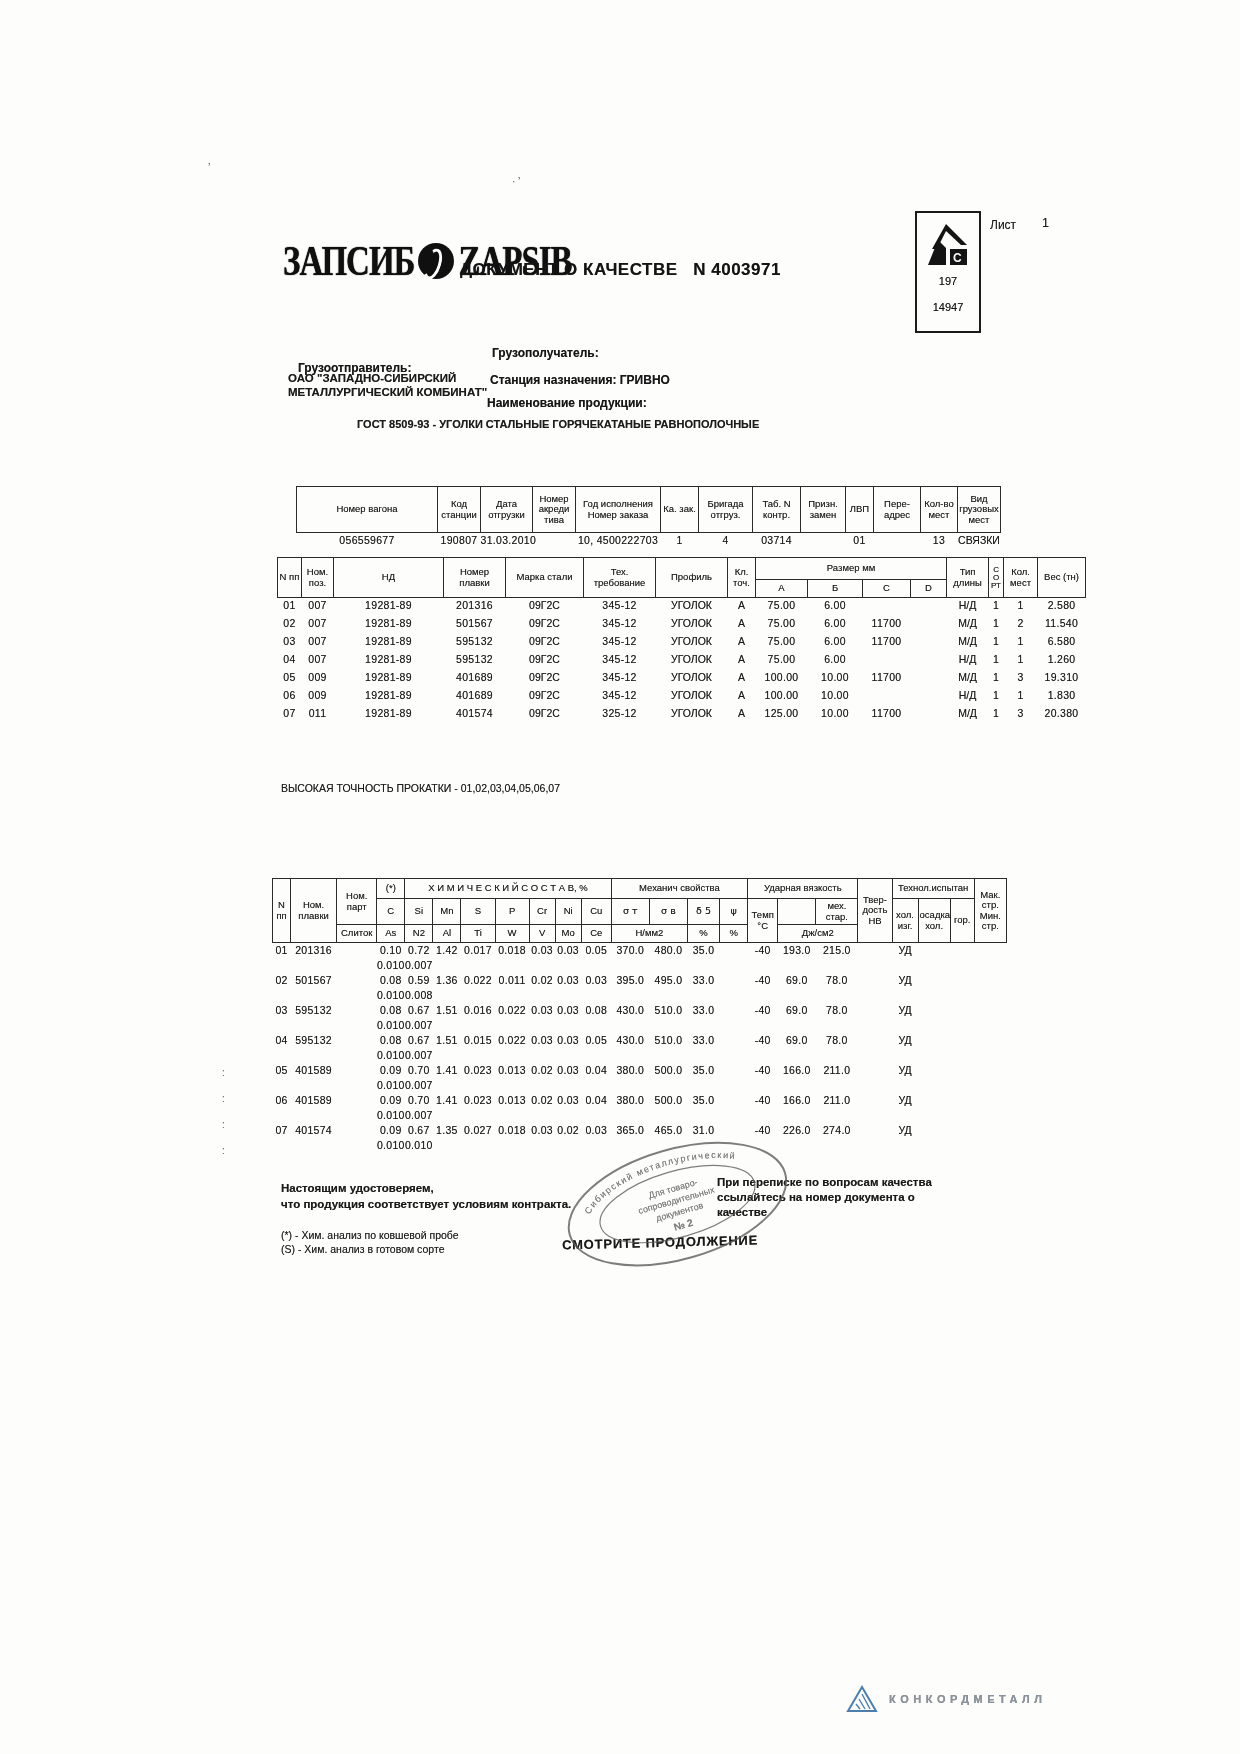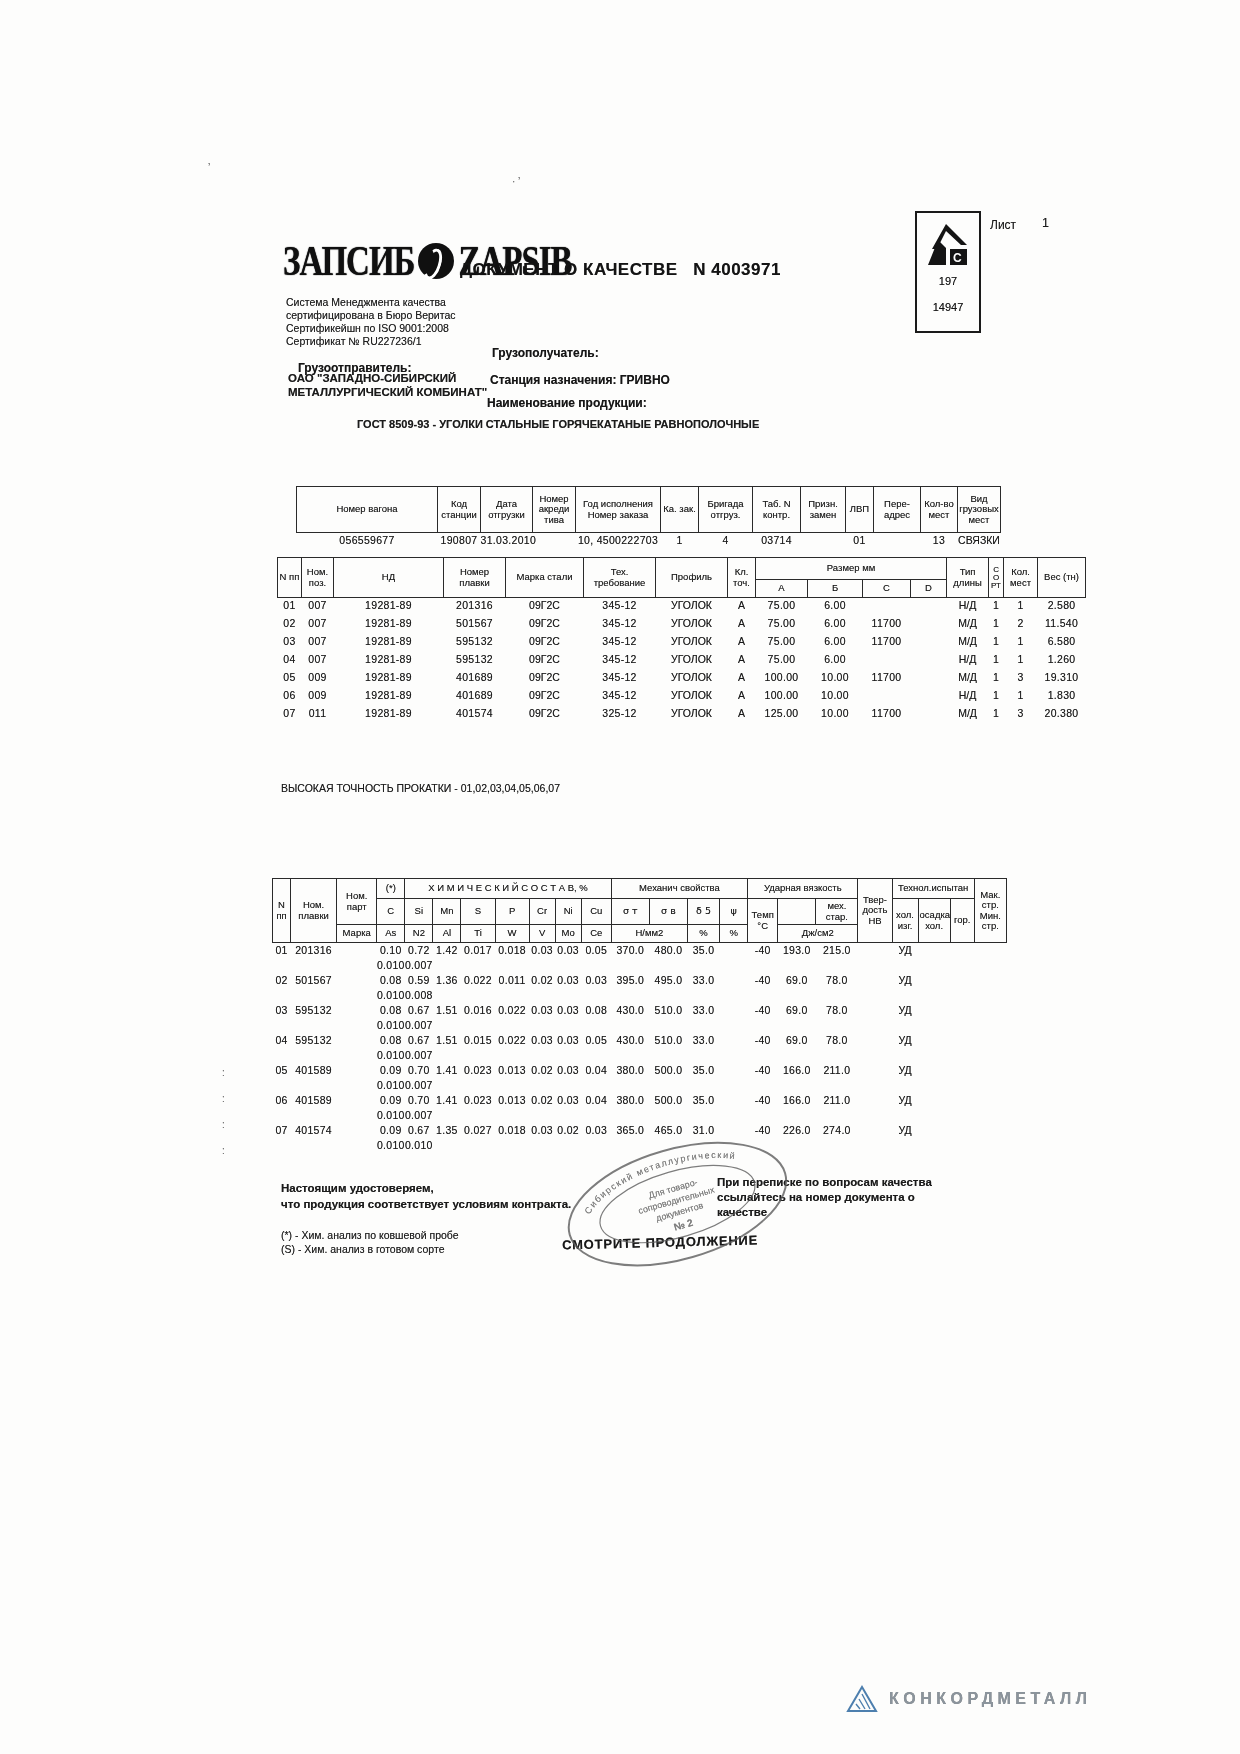--- a/index.html
+++ b/index.html
@@ -30,43 +30,37 @@
      border:1.5px solid #2a2a2a;padding:2px 1px;text-align:center;vertical-align:middle;}
   td{font-size:10.5px;color:#1a1a1a;text-align:center;padding:1px 0;vertical-align:top;
      white-space:nowrap;overflow:visible;}
   .vert{width:10px;word-break:break-all;font-size:8px;line-height:8px;margin:0 auto;}
   .num{letter-spacing:.3px;}
   .rowline td{height:16px;}
   .sym{font-family:"DejaVu Sans",sans-serif;}
 
   .footnote{font-size:10.5px;line-height:14px;}
   .see-more{font-weight:700;font-size:13px;letter-spacing:.8px;color:#181818;transform:rotate(-1.5deg);}
-  .brand-text{font-size:16px;font-weight:700;letter-spacing:4.5px;color:#8b949c;}
+  .brand-text{font-size:11px;font-weight:700;letter-spacing:4.5px;color:#8b949c;}
   .noise{color:#777;font-size:10px;}
 </style>
 </head>
 <body>
 
 <div class="page scan">
 
   <div class="abs noise" style="left:208px;top:162px;">’</div>
   <div class="abs noise" style="left:512px;top:176px;">· ’</div>
 
   <div class="abs" style="left:283px;top:243px;">
     <div class="logo-row">
       <span class="logo-word">ЗАПСИБ</span>
       <span class="emblem"></span>
       <span class="logo-word">ZAPSIB</span>
     </div>
-  </div>
-  <div class="abs qms" style="left:286px;top:296px;width:220px;">
-    <div>Система  Менеджмента  качества</div>
-    <div>сертифицирована в Бюро Веритас</div>
-    <div>Сертификейшн по ISO  9001:2008</div>
-    <div>Сертификат № RU227236/1</div>
   </div>
 
   <div class="abs label-bold" style="left:298px;top:361px;text-align:center;">Грузоотправитель:</div>
   <div class="abs" style="left:288px;top:371px;font-size:11.5px;font-weight:700;line-height:14px;color:#1a1a1a;">
     <div>ОАО "ЗАПАДНО-СИБИРСКИЙ</div>
     <div>МЕТАЛЛУРГИЧЕСКИЙ КОМБИНАТ"</div>
   </div>
 
   <div class="abs doc-title" style="left:460px;top:260px;">
     <span>ДОКУМЕНТ О КАЧЕСТВЕ</span>&nbsp;&nbsp;
@@ -381,21 +375,21 @@
           <th class="sym">δ 5</th>
           <th class="sym">ψ</th>
           <th rowspan="2">Темп °C</th>
           <th></th>
           <th>мех. стар.</th>
           <th rowspan="2">хол. изг.</th>
           <th rowspan="2">осадка хол.</th>
           <th rowspan="2">гор.</th>
         </tr>
         <tr style="height:18px;">
-          <th>Марка</th>
+          <th>Слиток</th>
           <th>As</th>
           <th>N2</th>
           <th>Al</th>
           <th>Ti</th>
           <th>W</th>
           <th>V</th>
           <th>Mo</th>
           <th>Ce</th>
           <th colspan="2">Н/мм2</th>
           <th>%</th>

